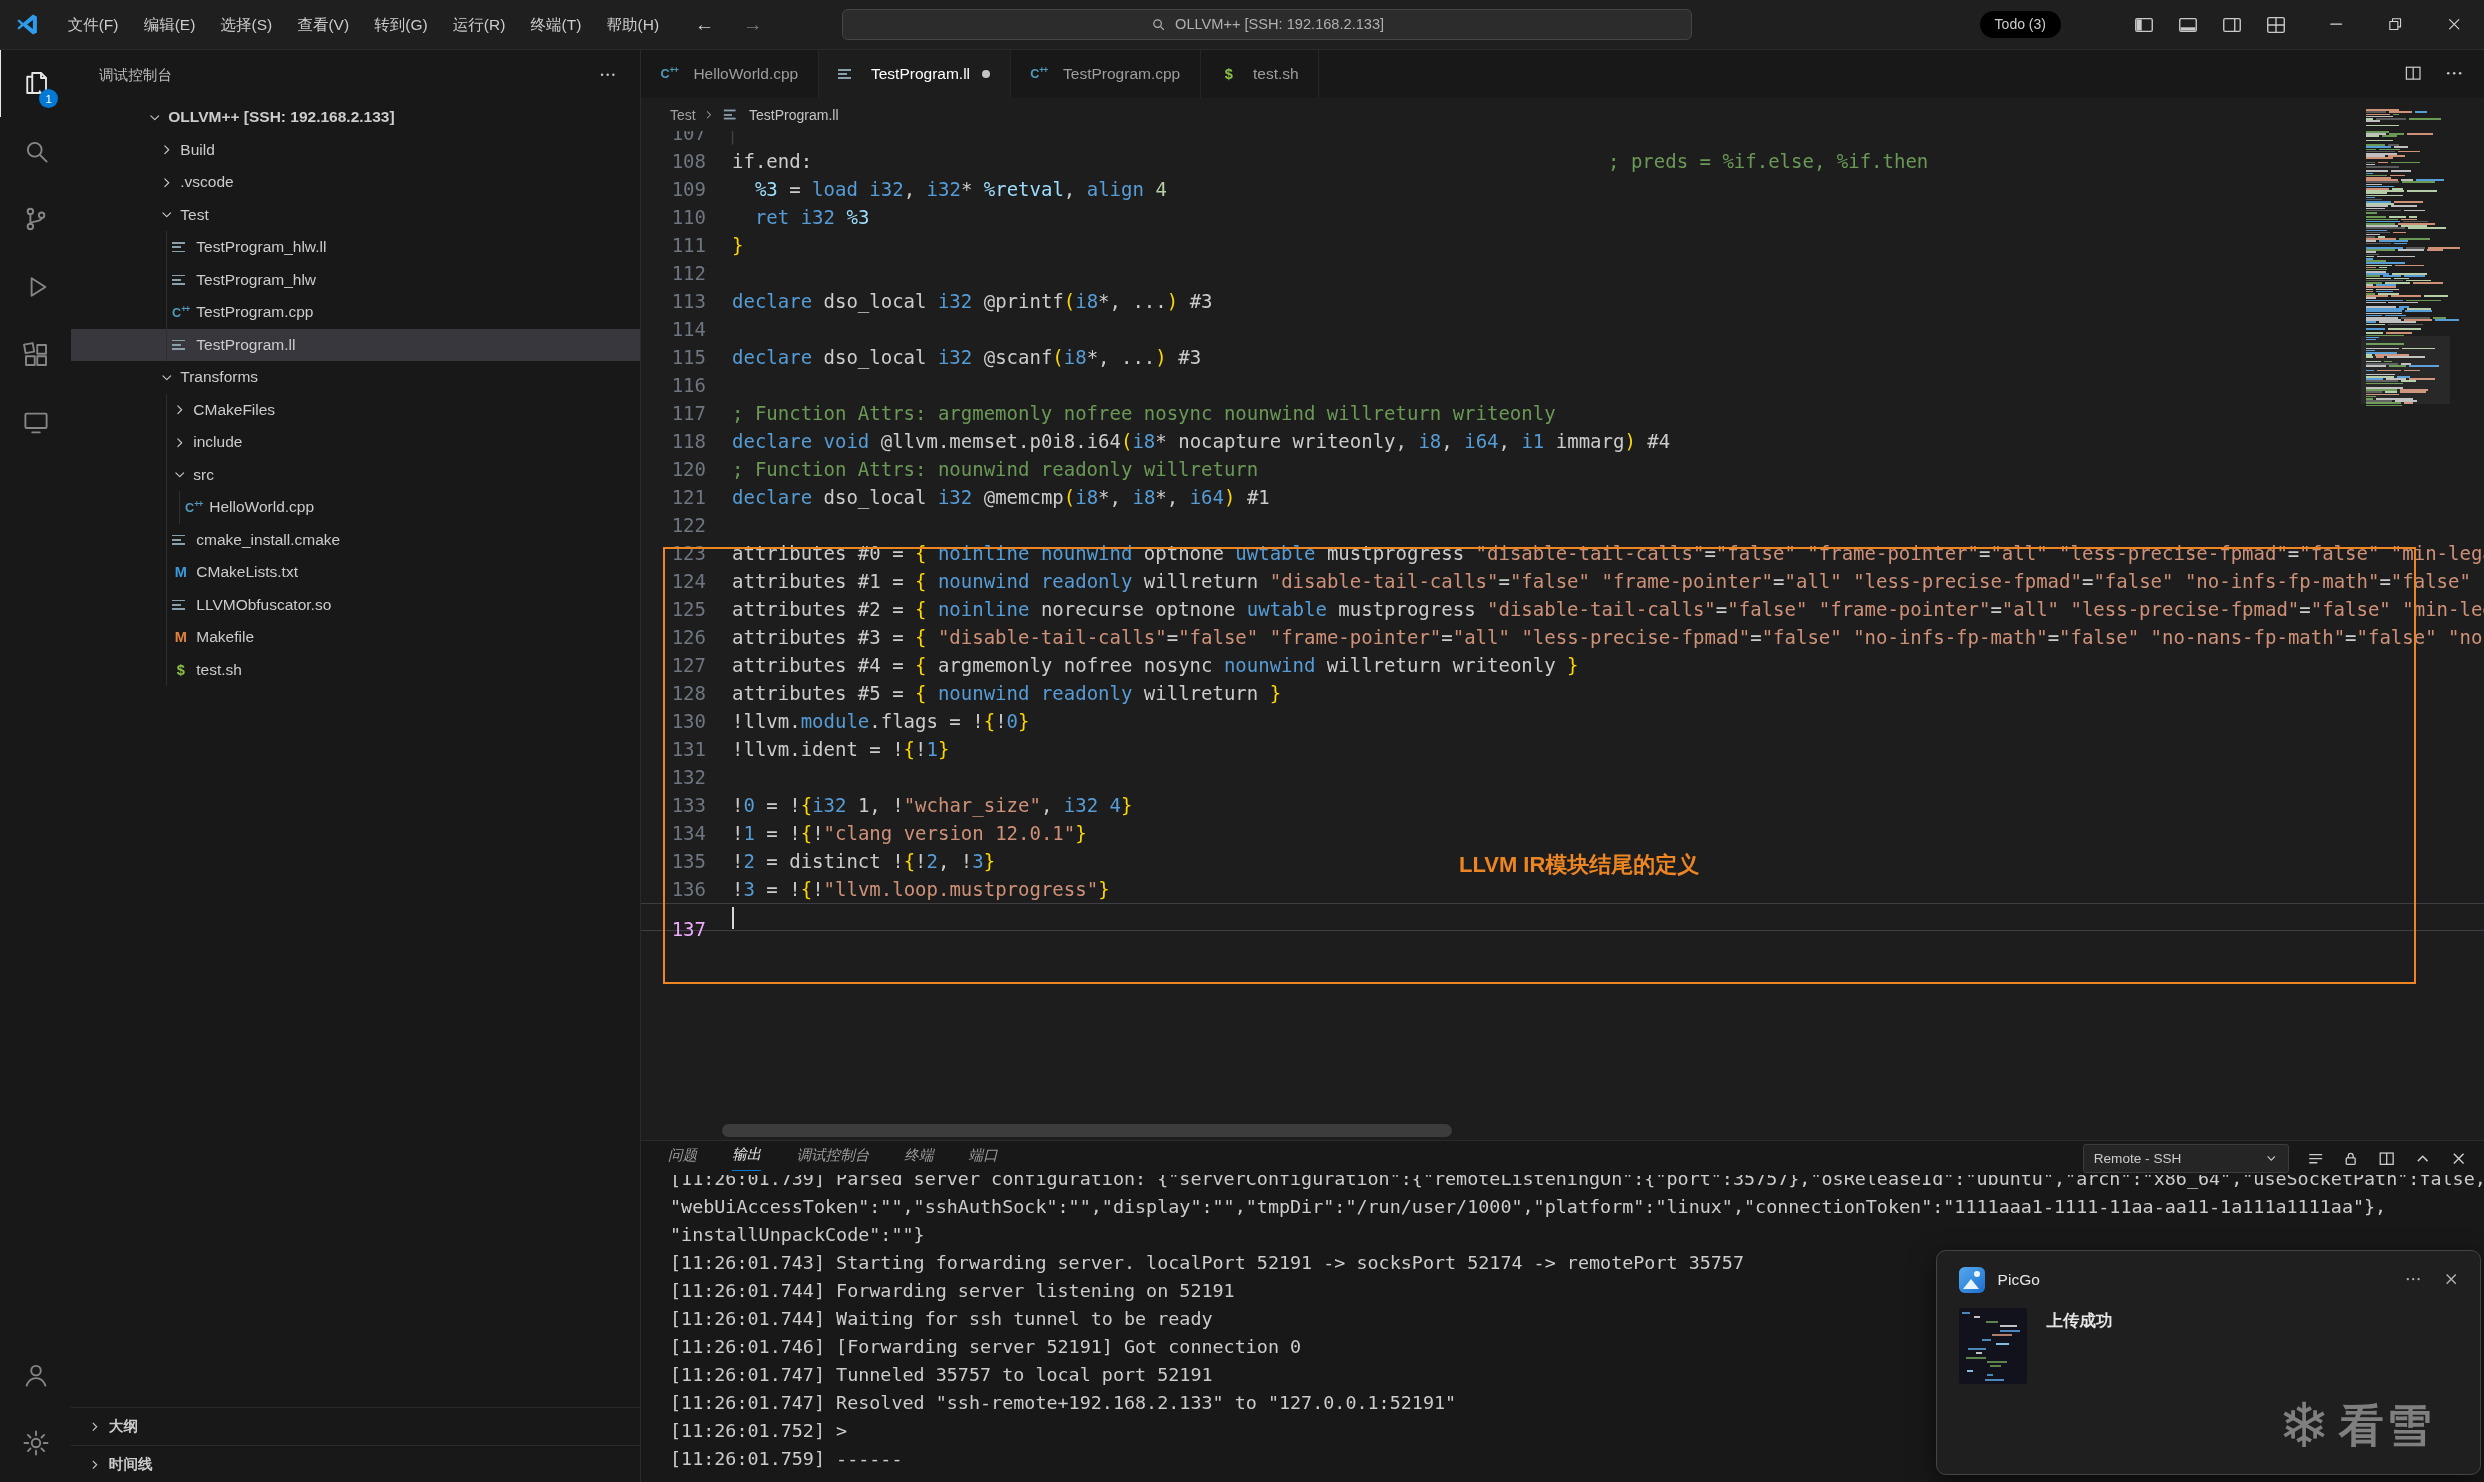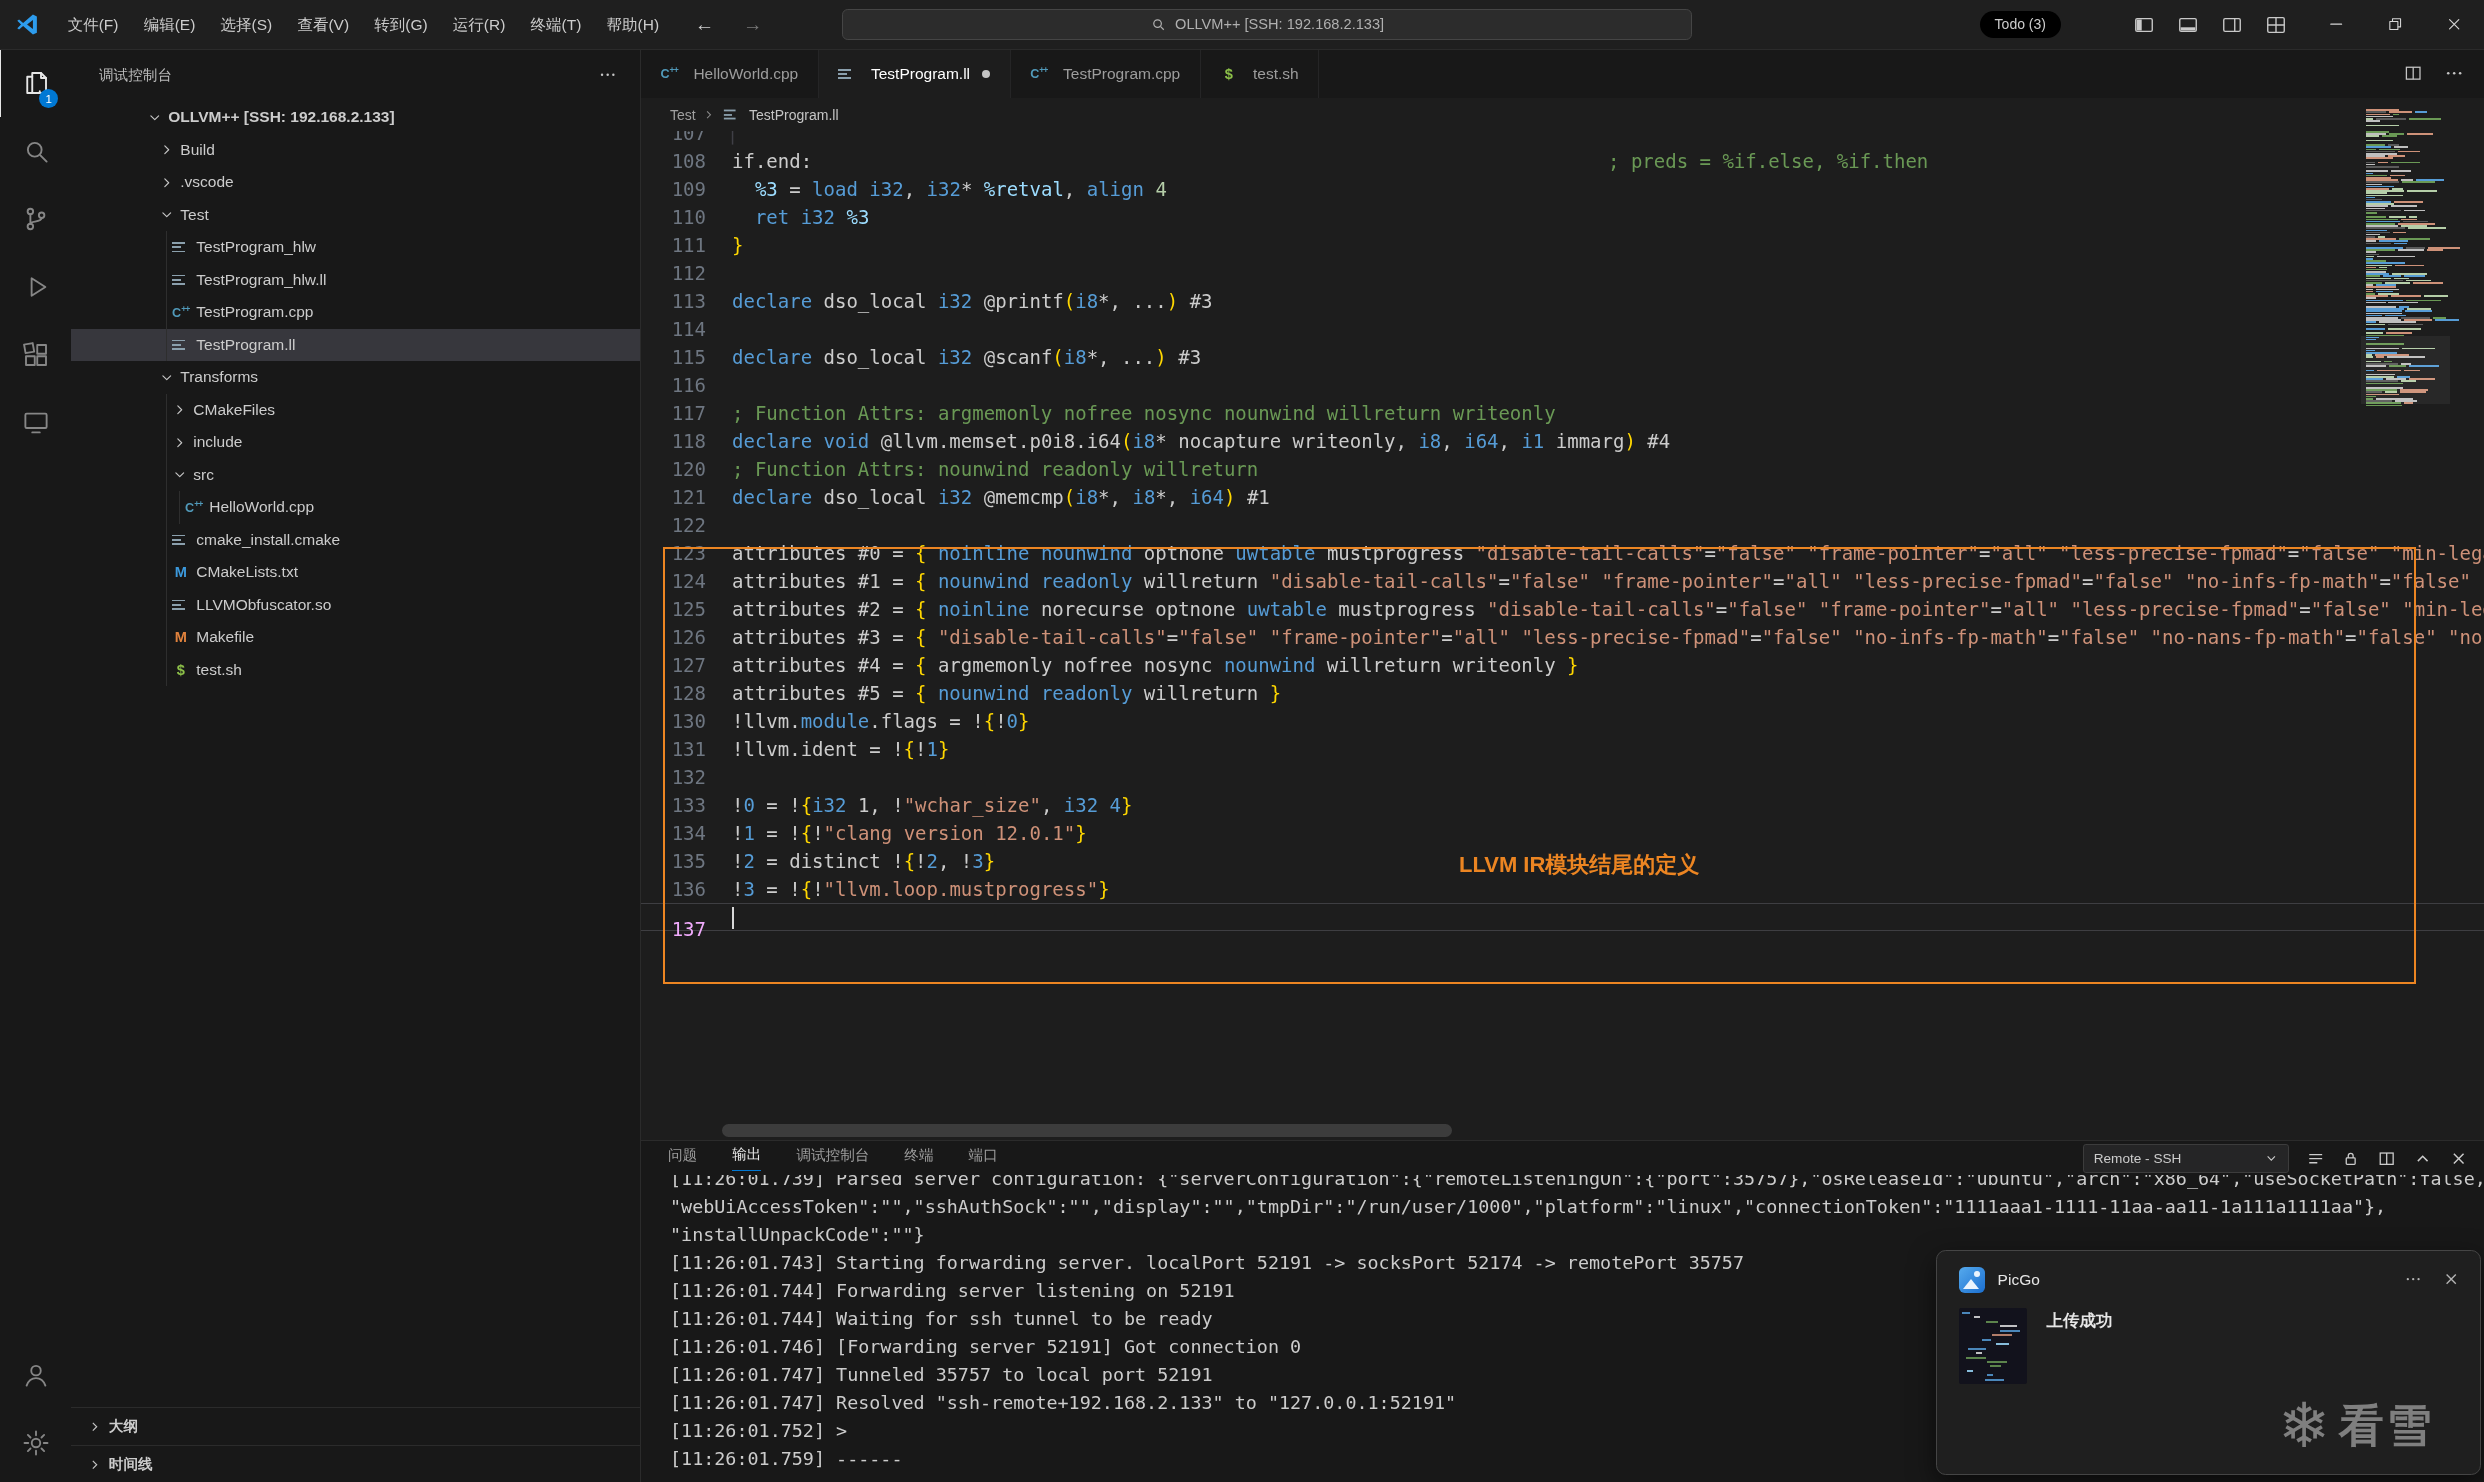--- a/index.html
+++ b/index.html
@@ -94,21 +94,21 @@
 
   .minimap{position:absolute;top:58px;left:1720px;width:89px;height:303px;z-index:2;}
   .mm-row{height:2.2px;padding-left:4.9px;white-space:nowrap;}
   .mm-row span{display:inline-block;height:1.6px;margin-right:2.9px;vertical-align:top;}
   .mm-slider{position:absolute;left:0;right:0;top:229px;height:68px;background:rgba(255,255,255,.05);}
   .hscrollbar{position:absolute;left:81px;top:993px;width:730px;height:12.6px;
               background:rgba(121,121,121,.35);border-radius:6.8px;}
 
   
   .panel{position:absolute;left:0;right:0;bottom:0;height:342px;background:#181818;border-top:1px solid #2b2b2b;}
-  .panel-tabs{display:flex;gap:35px;padding-left:27px;height:30px;align-items:flex-end;}
+  .panel-tabs{display:flex;gap:35px;padding-left:27px;height:30px;align-items:flex-end;font-style:italic;}
   .ptab{font-size:14.6px;color:#9d9d9d;padding-bottom:5.8px;}
   .ptab.active{color:#e7e7e7;border-bottom:1.9px solid #0078d4;}
   .panel-right{position:absolute;right:15.5px;top:2.9px;display:flex;align-items:center;gap:16.5px;color:#cccccc;}
   .pselect{width:206px;height:29px;background:#252526;border:1px solid #3c3c3c;border-radius:2.9px;
            display:flex;align-items:center;justify-content:space-between;padding:0 9.7px;
            font-size:13.6px;color:#cccccc;box-sizing:border-box;}
   .pselect .ic{width:14.6px;height:14.6px;}
   .panel-right > .ic{width:19.4px;height:19.4px;}
   .log{margin-top:3.9px;padding-left:29px;height:307px;overflow:hidden;}
   .log-line{font-family:"DejaVu Sans Mono",monospace;font-size:18.4px;line-height:28px;
@@ -334,30 +334,30 @@
             </svg></span>
           <span>Test</span>
         </div>
         <div class="trow" style="padding-left: 101px;">
           <span class="tguide" style="left:95px"></span>
           <span class="fic lines">
             <i></i>
             <i></i>
             <i></i>
           </span>
+          <span>TestProgram_hlw.ll</span>
+        </div>
+        <div class="trow" style="padding-left: 101px;">
+          <span class="tguide" style="left:95px"></span>
+          <span class="fic lines">
+            <i></i>
+            <i></i>
+            <i></i>
+          </span>
           <span>TestProgram_hlw</span>
-        </div>
-        <div class="trow" style="padding-left: 101px;">
-          <span class="tguide" style="left:95px"></span>
-          <span class="fic lines">
-            <i></i>
-            <i></i>
-            <i></i>
-          </span>
-          <span>TestProgram_hlw.ll</span>
         </div>
         <div class="trow" style="padding-left: 101px;">
           <span class="tguide" style="left:95px"></span>
           <span class="fic cpp">C<b>++</b></span>
           <span>TestProgram.cpp</span>
         </div>
         <div class="trow sel" style="padding-left: 101px;">
           <span class="tguide" style="left:95px"></span>
           <span class="fic lines">
             <i></i>

